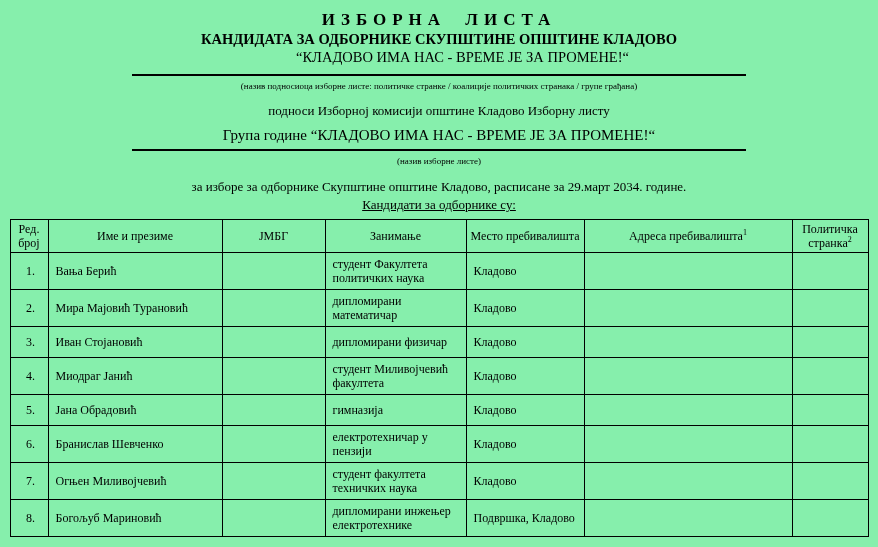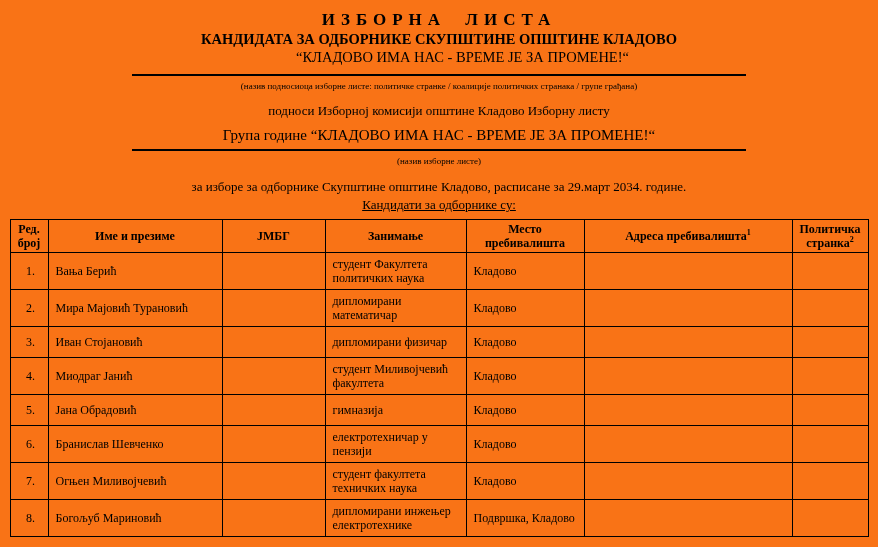--- a/index.html
+++ b/index.html
@@ -6,21 +6,21 @@
     margin: 0;
     padding: 0;
     background: #ffffff;
     color: #000000;
     font-family: "Liberation Serif", serif;
   }
   .page {
     position: relative;
     width: 878px;
     height: 547px;
-    background: #f97316;
+    background: #86efac;
     overflow: hidden;
     box-sizing: border-box;
     padding-top: 10px;
   }
   .center { text-align: center; }
   .doc-title {
     font-size: 17px;
     line-height: 19px;
     font-weight: bold;
     letter-spacing: 6px;
@@ -81,21 +81,21 @@
   table.candidates th,
   table.candidates td {
     border: 1px solid #000000;
     font-size: 12px;
     line-height: 14px;
     vertical-align: middle;
     padding: 4px 4px 4px 7px;
     overflow: hidden;
   }
   table.candidates th {
-    font-weight: bold;
+    font-weight: normal;
     text-align: center;
     height: 26px;
     padding: 2px 2px;
   }
   table.candidates td { height: 22px; }
   td.cell-num { text-align: center; padding-left: 2px; padding-right: 2px; }
   sup { font-size: 8px; line-height: 0; }
 </style>
 </head>
 <body>

